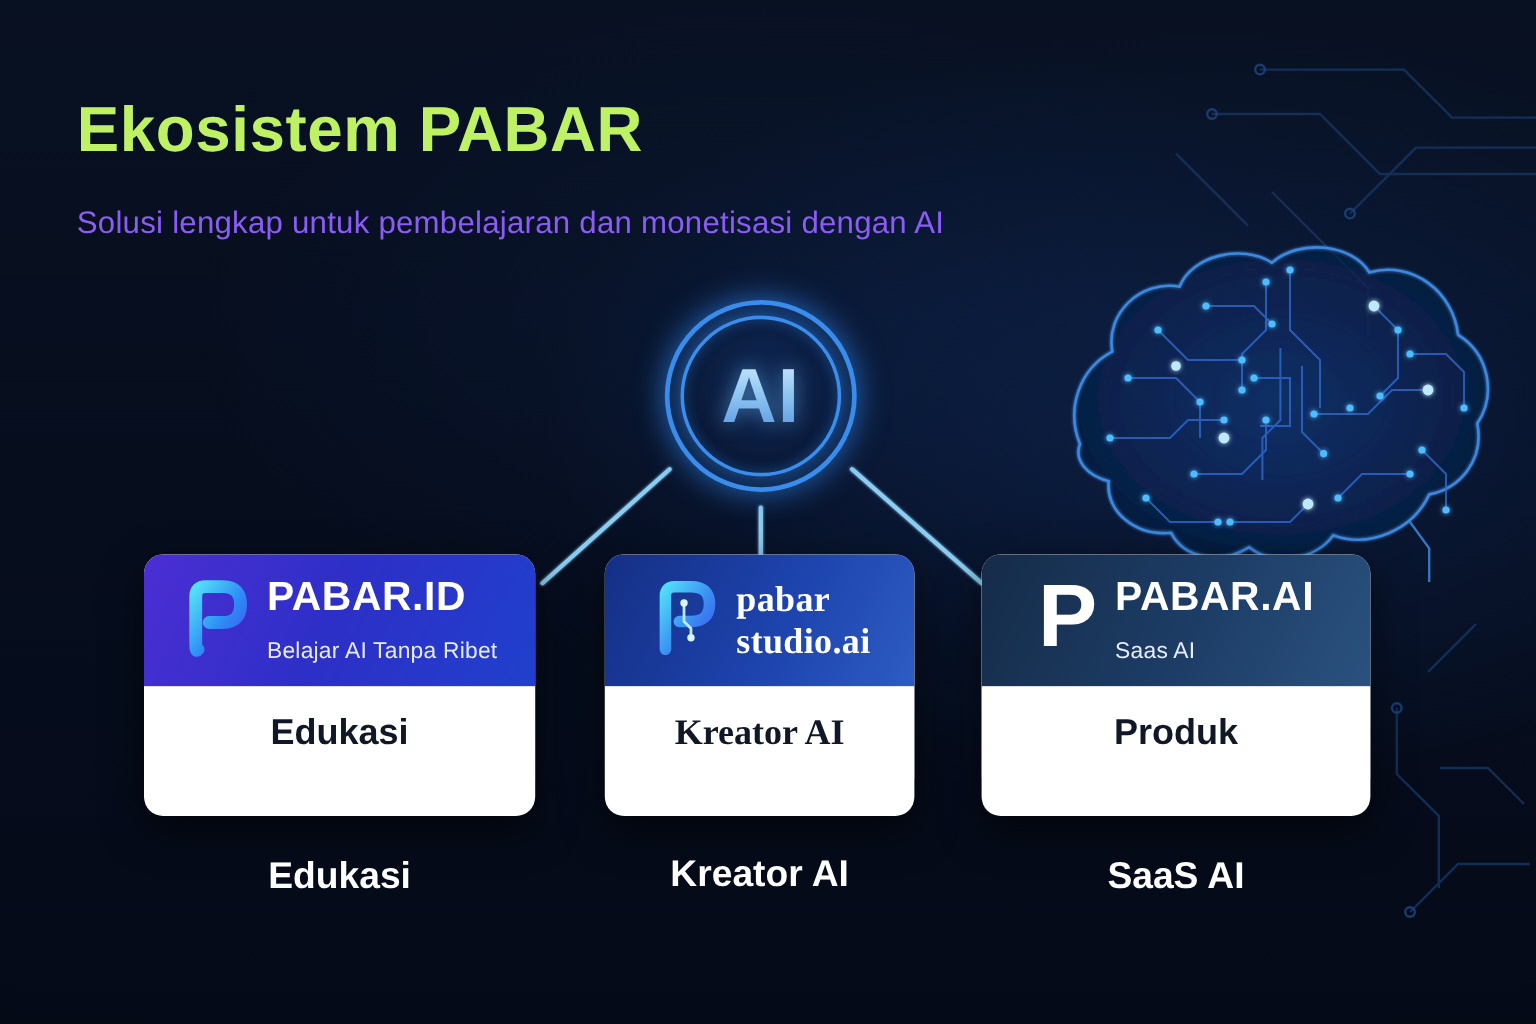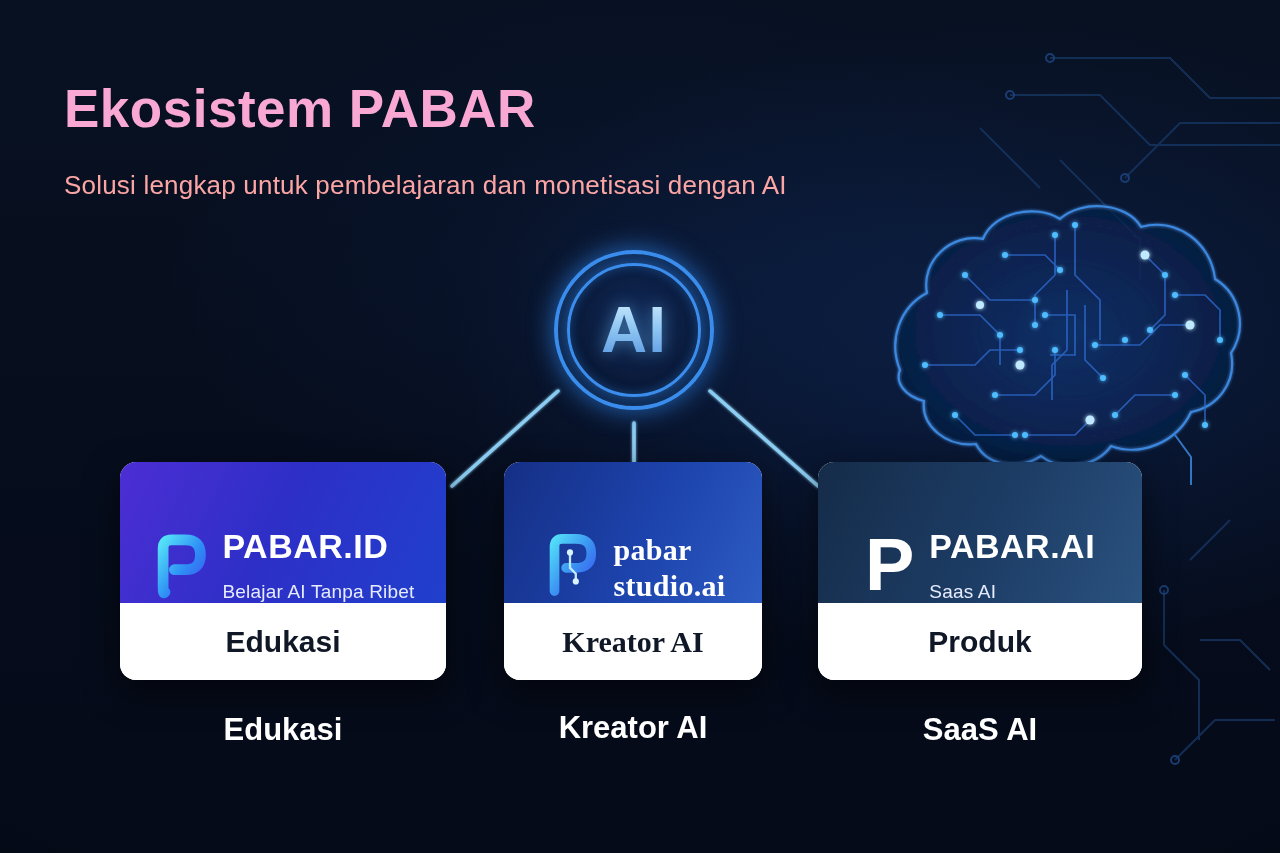--- a/index.html
+++ b/index.html
@@ -18,25 +18,25 @@
       radial-gradient(900px 520px at 79% 40%, rgba(24,66,146,.30), rgba(0,0,0,0) 62%),
       radial-gradient(720px 430px at 50% 32%, rgba(17,46,104,.20), rgba(0,0,0,0) 66%),
       linear-gradient(180deg,#081122 0%,#060d1d 52%,#04091666 100%),
       #050b19;
   }
   .layer{position:absolute;left:0;top:0;width:100%;height:100%;pointer-events:none;}
 
   
   .title{
     position:absolute;left:64px;top:78px;
-    font-size:53px;font-weight:800;color:#f9a8d4;letter-spacing:.5px;
+    font-size:53px;font-weight:800;color:#bef264;letter-spacing:.5px;
   }
   .subtitle{
     position:absolute;left:64px;top:170px;
-    font-size:26px;font-weight:400;color:#fca5a5;letter-spacing:.2px;
+    font-size:26px;font-weight:400;color:#8b5cf6;letter-spacing:.2px;
   }
 
   
   .hub{
     position:absolute;left:554px;top:250px;width:160px;height:160px;
     border-radius:50%;
     border:4px solid var(--ring-blue);
     box-shadow:0 0 26px rgba(47,134,235,.75), inset 0 0 20px rgba(47,134,235,.35);
     display:flex;align-items:center;justify-content:center;
     background:radial-gradient(circle at 50% 45%, rgba(23,66,140,.40), rgba(8,18,40,.10) 70%);
@@ -61,21 +61,21 @@
   }
 
   
   .card{
     position:absolute;top:462px;height:218px;border-radius:16px;overflow:hidden;
     background:#ffffff;box-shadow:0 12px 34px rgba(0,0,0,.55);
   }
   .card-1{left:120px;width:326px;}
   .card-2{left:504px;width:258px;font-family:Liberation Serif, serif;}
   .card-3{left:818px;width:324px;}
-  .card-header{height:141px;display:flex;align-items:flex-end;justify-content:center;gap:15px;}
+  .card-header{height:110px;display:flex;align-items:center;justify-content:center;gap:15px;}
   .card-1 .card-header{background:linear-gradient(115deg,#4c2ed4 0%,#2d2fc7 48%,#2040cc 100%);}
   .card-2 .card-header{background:linear-gradient(115deg,#152f85 0%,#1d43ad 55%,#2d5cc2 100%);}
   .card-3 .card-header{background:linear-gradient(115deg,#152c49 0%,#1d3d66 55%,#2a527e 100%);}
   .card-body{height:77px;display:flex;align-items:center;justify-content:center;background:#ffffff;}
   .card-category{font-size:30px;font-weight:700;color:var(--category-text);}
 
   .brand-block{display:flex;flex-direction:column;align-items:flex-start;}
   .brand{font-size:34px;font-weight:800;color:#ffffff;letter-spacing:.5px;line-height:1.05;}
   .tagline{font-size:19px;font-weight:400;color:#e6ebff;margin-top:16px;letter-spacing:.2px;}
   .brand-line{font-size:30px;font-weight:800;color:#ffffff;line-height:1.18;letter-spacing:.3px;}

